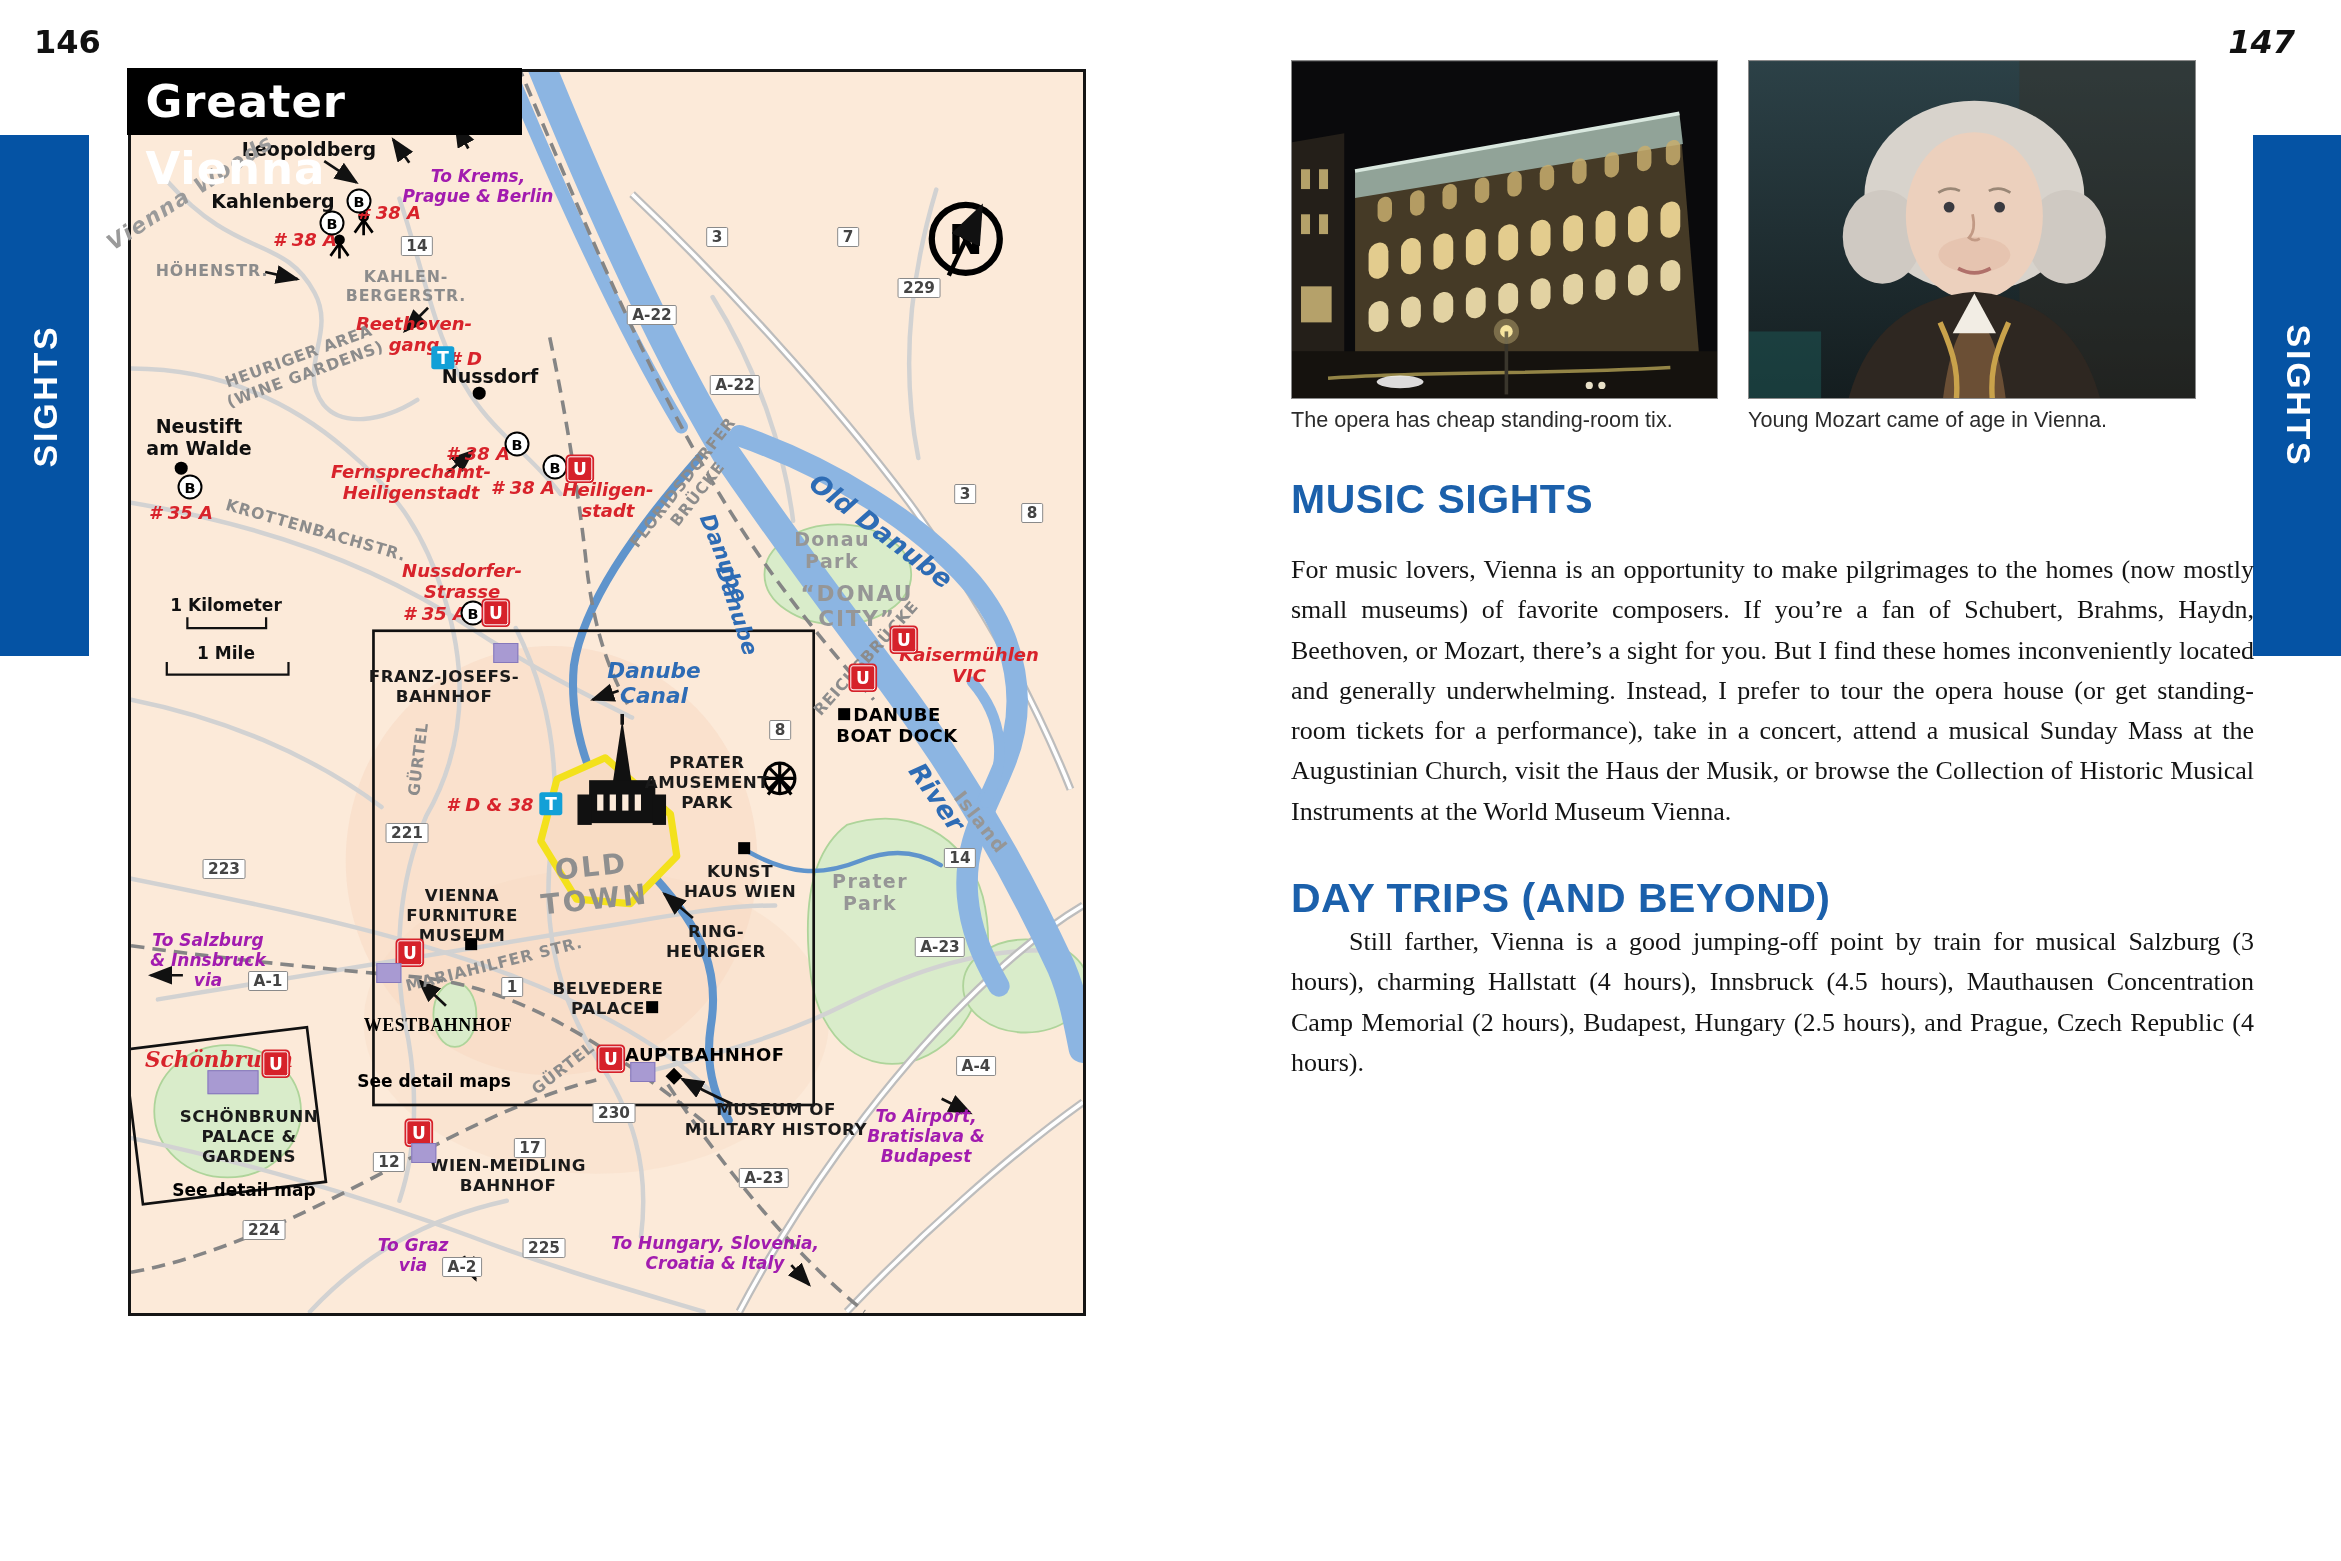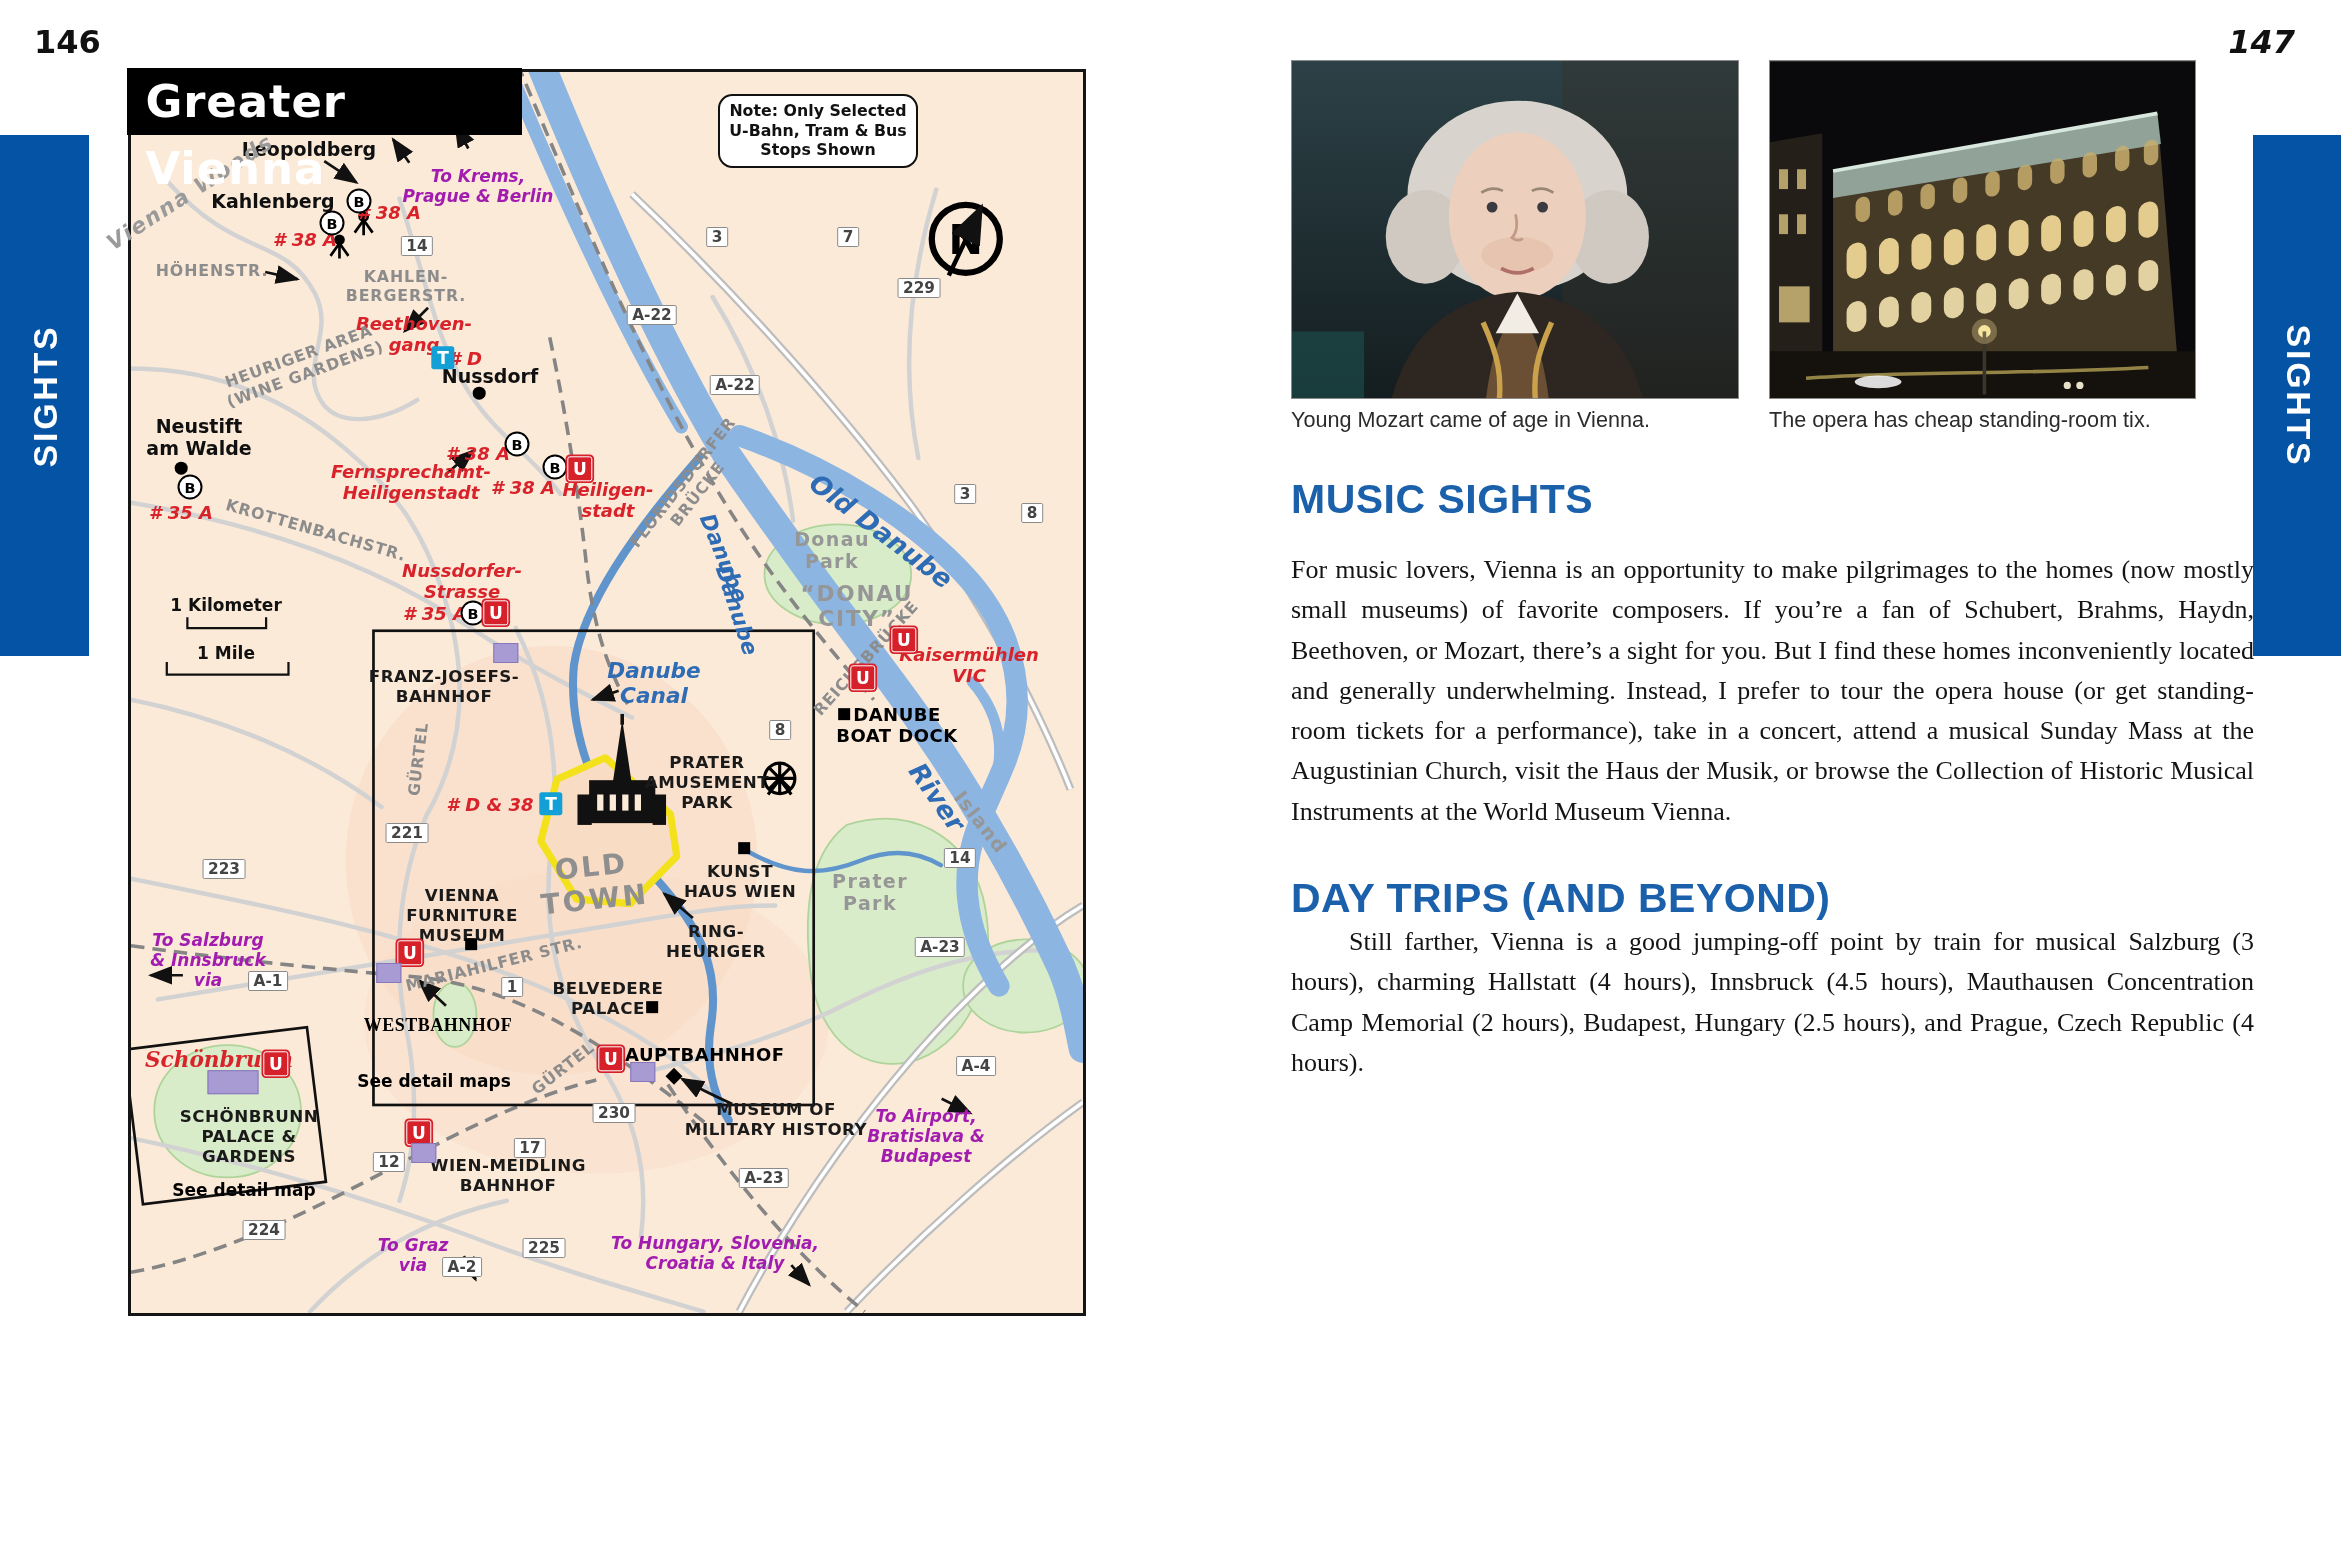--- a/index.html
+++ b/index.html
@@ -350,58 +350,24 @@
       <div class="micon u" style="left: 145px; top: 992px;">U</div>
       <div class="micon palace" style="left: 102px; top: 1010px;"></div>
       <div class="micon u" style="left: 288px; top: 1061px;">U</div>
       <div class="micon station" style="left: 293px; top: 1081px;"></div>
       <div class="micon u" style="left: 480px; top: 987px;">U</div>
       <div class="micon station" style="left: 512px; top: 1000px;"></div>
       <div class="micon diamond" style="left: 543px; top: 1004px;"></div>
     </div>
 
   <div class="map-title">Greater Vienna</div>
-  <div class="map-note">Note: Only Selected
-U-Bahn, Tram &amp; Bus
-Stops Shown</div>
 </div>
 
 <div class="right-page">
   <div class="photos">
-    <figure class="fig fig1">
-      <div class="photo-box">
-        <svg viewBox="0 0 497 376" width="448" height="339">
-          <defs>
-            <linearGradient id="gMo" x1="0" y1="0" x2="0" y2="1">
-              <stop offset="0" stop-color="#2c4147"></stop>
-                <stop offset="1" stop-color="#141d1f"></stop>
-            </linearGradient>
-          </defs>
-          <rect width="497" height="376" fill="url(#gMo)"></rect>
-          <rect x="300" y="0" width="197" height="376" fill="#3a2e22" opacity="0.35"></rect>
-          <rect x="0" y="300" width="80" height="76" fill="#1d5a57" opacity="0.5"></rect>
-          <ellipse cx="250" cy="150" rx="122" ry="106" fill="#d8d3cc"></ellipse>
-          <ellipse cx="148" cy="195" rx="44" ry="52" fill="#cfc9c2"></ellipse>
-          <ellipse cx="352" cy="195" rx="44" ry="52" fill="#cfc9c2"></ellipse>
-          <ellipse cx="250" cy="172" rx="76" ry="93" fill="#ecd0bd"></ellipse>
-          <ellipse cx="250" cy="215" rx="40" ry="20" fill="#e3bda6" opacity="0.6"></ellipse>
-          <circle cx="222" cy="162" r="6" fill="#3a3a40"></circle>
-          <circle cx="278" cy="162" r="6" fill="#3a3a40"></circle>
-          <path d="M210,146 q12,-8 24,-2 M266,144 q12,-6 24,2" stroke="#9a8776" stroke-width="3" fill="none"></path>
-          <path d="M248,170 q4,18 -4,26 q6,5 12,1" stroke="#c29a85" stroke-width="3" fill="none"></path>
-          <path d="M232,230 q18,10 36,0" stroke="#b0706a" stroke-width="4" fill="none"></path>
-          <path d="M110,376 C130,300 180,262 250,256 C320,262 370,300 390,376 Z" fill="#2e2721"></path>
-          <path d="M215,376 C222,320 235,290 250,284 C265,290 278,320 285,376 Z" fill="#6b4f35"></path>
-          <path d="M212,290 C230,330 232,350 230,376 M288,290 C270,330 268,350 270,376" stroke="#c9a24b" stroke-width="6" fill="none"></path>
-          <polygon points="250,258 226,302 274,302" fill="#f2ede4"></polygon>
-        </svg>
-      </div>
-      <figcaption>Young Mozart came of age in Vienna.</figcaption>
-    </figure>
-
     <figure class="fig fig2">
       <div class="photo-box">
         <svg viewBox="0 0 474 376" width="427" height="339">
           <rect width="474" height="376" fill="#0a0a0c"></rect>
           <polygon points="0,90 58,80 58,376 0,376" fill="#241f19"></polygon>
           <g fill="#d9c27e" opacity="0.8">
             <rect x="10" y="120" width="10" height="22"></rect>
               <rect x="30" y="120" width="10" height="22"></rect>
             <rect x="10" y="170" width="10" height="22"></rect>
               <rect x="30" y="170" width="10" height="22"></rect>
@@ -453,20 +419,51 @@
           <ellipse cx="120" cy="356" rx="26" ry="7" fill="#fff" opacity="0.85"></ellipse>
           <circle cx="238" cy="300" r="7" fill="#f7e6a0"></circle>
           <line x1="238" y1="300" x2="238" y2="370" stroke="#3a362c" stroke-width="4"></line>
           <circle cx="238" cy="300" r="14" fill="#f7e6a0" opacity="0.3"></circle>
           <circle cx="330" cy="360" r="4" fill="#e8e0c8"></circle>
             <circle cx="344" cy="360" r="4" fill="#e8e0c8"></circle>
         </svg>
       </div>
       <figcaption>The opera has cheap standing-room tix.</figcaption>
     </figure>
+
+    <figure class="fig fig1">
+      <div class="photo-box">
+        <svg viewBox="0 0 497 376" width="448" height="339">
+          <defs>
+            <linearGradient id="gMo" x1="0" y1="0" x2="0" y2="1">
+              <stop offset="0" stop-color="#2c4147"></stop>
+                <stop offset="1" stop-color="#141d1f"></stop>
+            </linearGradient>
+          </defs>
+          <rect width="497" height="376" fill="url(#gMo)"></rect>
+          <rect x="300" y="0" width="197" height="376" fill="#3a2e22" opacity="0.35"></rect>
+          <rect x="0" y="300" width="80" height="76" fill="#1d5a57" opacity="0.5"></rect>
+          <ellipse cx="250" cy="150" rx="122" ry="106" fill="#d8d3cc"></ellipse>
+          <ellipse cx="148" cy="195" rx="44" ry="52" fill="#cfc9c2"></ellipse>
+          <ellipse cx="352" cy="195" rx="44" ry="52" fill="#cfc9c2"></ellipse>
+          <ellipse cx="250" cy="172" rx="76" ry="93" fill="#ecd0bd"></ellipse>
+          <ellipse cx="250" cy="215" rx="40" ry="20" fill="#e3bda6" opacity="0.6"></ellipse>
+          <circle cx="222" cy="162" r="6" fill="#3a3a40"></circle>
+          <circle cx="278" cy="162" r="6" fill="#3a3a40"></circle>
+          <path d="M210,146 q12,-8 24,-2 M266,144 q12,-6 24,2" stroke="#9a8776" stroke-width="3" fill="none"></path>
+          <path d="M248,170 q4,18 -4,26 q6,5 12,1" stroke="#c29a85" stroke-width="3" fill="none"></path>
+          <path d="M232,230 q18,10 36,0" stroke="#b0706a" stroke-width="4" fill="none"></path>
+          <path d="M110,376 C130,300 180,262 250,256 C320,262 370,300 390,376 Z" fill="#2e2721"></path>
+          <path d="M215,376 C222,320 235,290 250,284 C265,290 278,320 285,376 Z" fill="#6b4f35"></path>
+          <path d="M212,290 C230,330 232,350 230,376 M288,290 C270,330 268,350 270,376" stroke="#c9a24b" stroke-width="6" fill="none"></path>
+          <polygon points="250,258 226,302 274,302" fill="#f2ede4"></polygon>
+        </svg>
+      </div>
+      <figcaption>Young Mozart came of age in Vienna.</figcaption>
+    </figure>
   </div>
 
   <div class="article">
       <h2>MUSIC SIGHTS</h2>
       <p class="para">For music lovers, Vienna is an opportunity to make pilgrimages to the homes (now mostly small museums) of favorite composers. If you’re a fan of Schubert, Brahms, Haydn, Beethoven, or Mozart, there’s a sight for you. But I find these homes inconveniently located and generally underwhelming. Instead, I prefer to tour the opera house (or get standing-room tickets for a performance), take in a concert, attend a musical Sunday Mass at the Augustinian Church, visit the Haus der Musik, or browse the Collection of Historic Musical Instruments at the World Museum Vienna.</p>
       <h2>DAY TRIPS (AND BEYOND)</h2>
       <p class="para indent">Still farther, Vienna is a good jumping-off point by train for musical Salzburg (3 hours), charming Hallstatt (4 hours), Innsbruck (4.5 hours), Mauthausen Concentration Camp Memorial (2 hours), Budapest, Hungary (2.5 hours), and Prague, Czech Republic (4 hours).</p>
     </div>
 </div>
 

